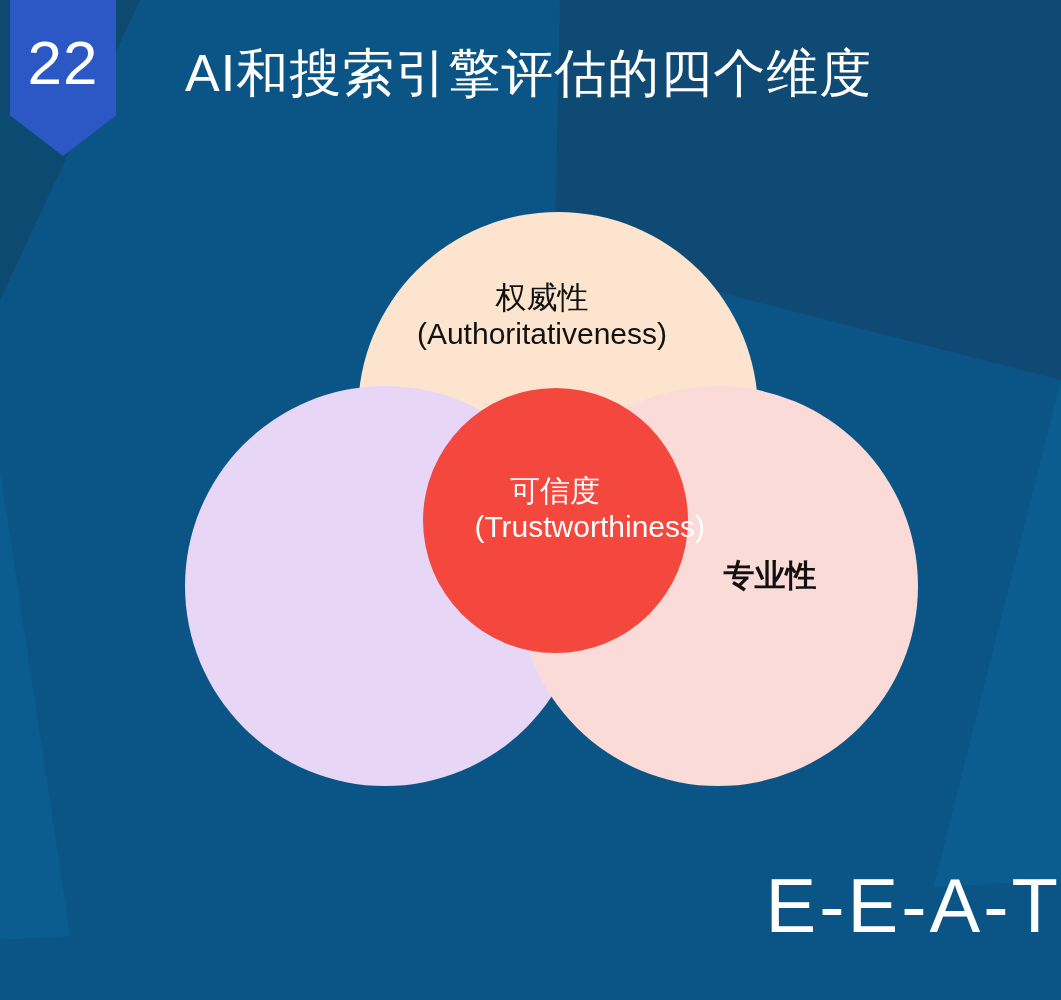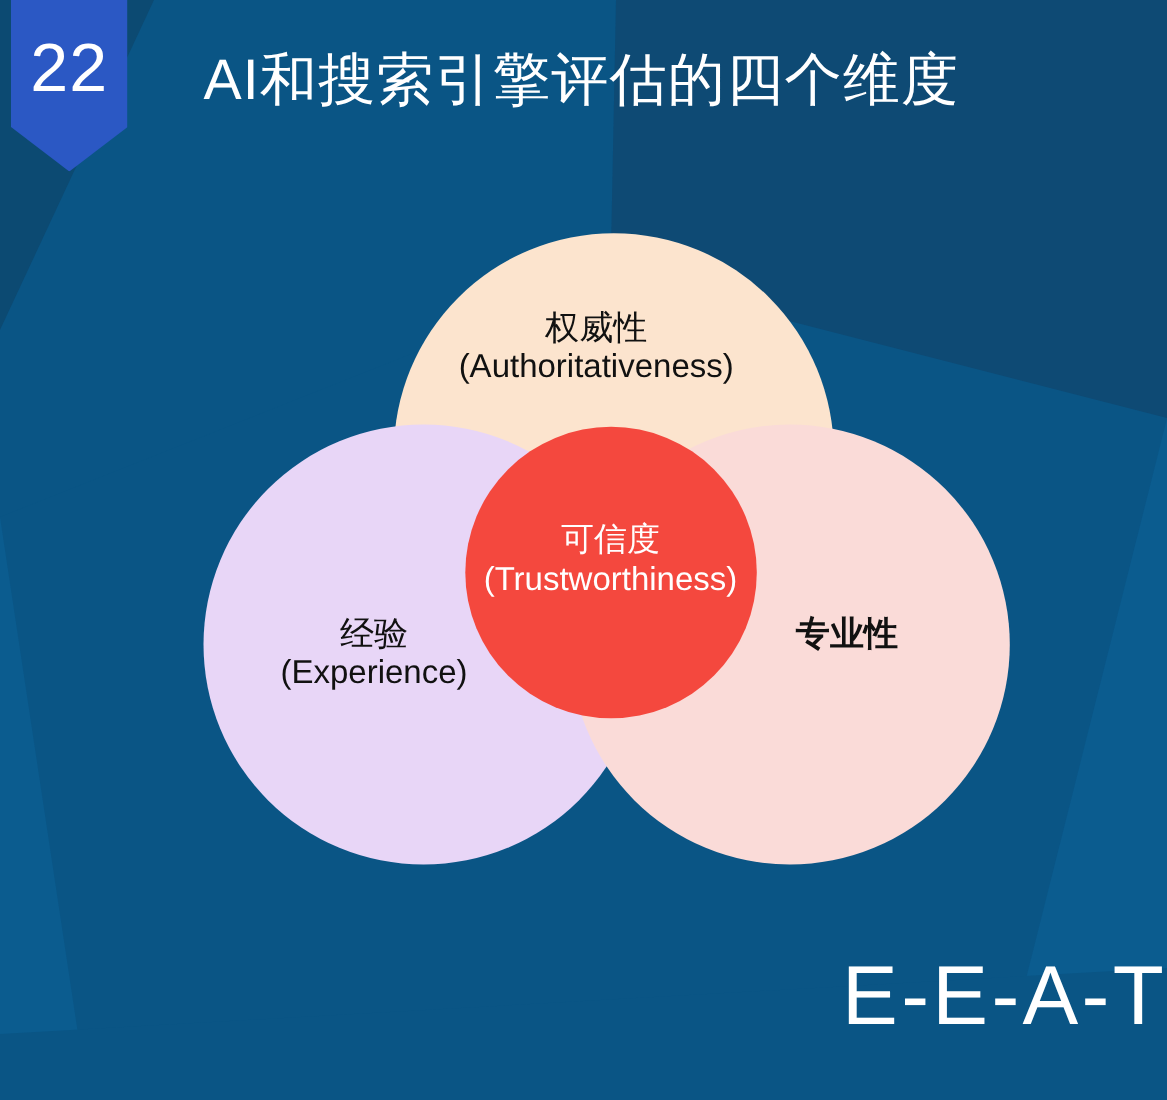--- a/index.html
+++ b/index.html
@@ -143,21 +143,21 @@
     font-weight: bold;
   }
   #label-trustworthiness {
     left: 405px;
     top: 473px;
     width: 300px;
     color: #ffffff;
     z-index: 7;
   }
   #label-trustworthiness .cn { font-size: 30px; }
-  #label-trustworthiness .en { font-size: 30px; }
+  #label-trustworthiness .en { font-size: 30px; text-align: right; }
 
   
   #caption {
     position: absolute;
     left: 0;
     right: 0;
     top: 862px;
     text-align: right;
     color: #ffffff;
     font-size: 76px;
@@ -192,24 +192,20 @@
     <div class="venn-circle" id="circle-authoritativeness"></div>
     <div class="venn-circle" id="circle-experience"></div>
     <div class="venn-circle" id="circle-expertise"></div>
     <div class="venn-circle" id="circle-trustworthiness"></div>
 
     <div class="venn-label" id="label-authoritativeness">
       <span class="cn">权威性</span>
       <span class="en">(Authoritativeness)</span>
     </div>
 
-    <div class="venn-label" id="label-experience">
-      <span class="cn">经验</span>
-      <span class="en">(Experience)</span>
-    </div>
 
     <div class="venn-label" id="label-expertise">
       <span class="cn">专业性</span>
     </div>
 
     <div class="venn-label" id="label-trustworthiness">
       <span class="cn">可信度</span>
       <span class="en">(Trustworthiness)</span>
     </div>
 

